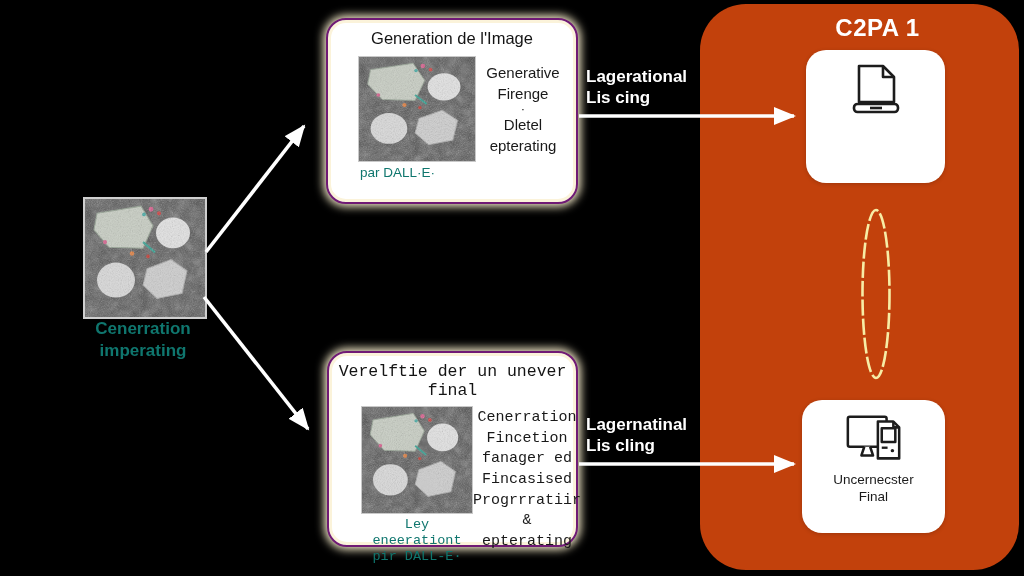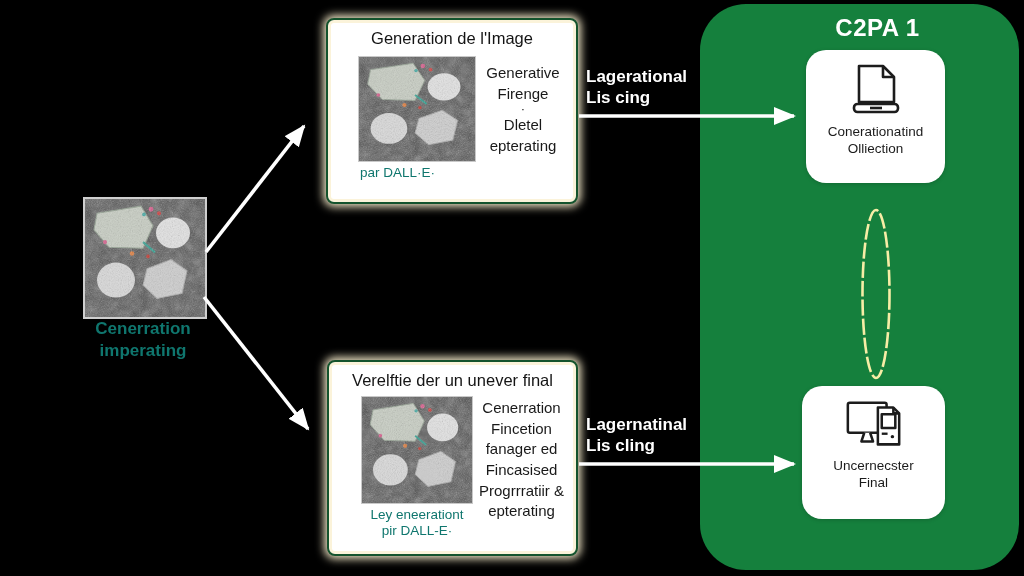--- a/index.html
+++ b/index.html
@@ -1,36 +1,36 @@
 <!DOCTYPE html>
 <html><head>
 <meta charset="utf-8">
 <style>
   html,body{margin:0;padding:0;background:#000;}
   .canvas{position:relative;width:1024px;height:576px;background:#000;overflow:hidden;
           font-family:"Liberation Sans","DejaVu Sans",sans-serif;}
 
   
   .panel{position:absolute;left:700px;top:4px;width:319px;height:566px;
-         background:#15803d;border-radius:46px;}
+         background:#c2410c;border-radius:46px;}
   .panel-title{position:absolute;top:10px;left:0;width:100%;text-align:center;
                transform:translateX(18px);color:#fff;font-size:24px;font-weight:bold;letter-spacing:.5px;}
   .card{position:absolute;background:#fff;border-radius:20px;display:flex;flex-direction:column;
         align-items:center;box-shadow:0 1px 4px rgba(0,0,0,.18);}
   .card-top{left:106px;top:46px;width:139px;height:133px;}
-  .card-bottom{left:102px;top:382px;width:143px;height:133px;}
+  .card-bottom{left:102px;top:396px;width:143px;height:133px;}
   .card .icon{margin-top:8px;}
   .card-label{font-size:13.5px;color:#1b1b1b;text-align:center;line-height:1.25;margin-top:2px;}
   .ellipse-svg{position:absolute;left:158px;top:196px;}
 
   
-  .box{position:absolute;background:#fff;border:2px solid #14532d;border-radius:8px;
+  .box{position:absolute;background:#fff;border:2px solid #701a75;border-radius:20px;
        box-shadow:0 0 9px 3px rgba(247,236,202,.95), inset 0 0 0 3px #fbf3da;box-sizing:border-box;}
   .box-top{left:326px;top:18px;width:252px;height:186px;}
-  .box-bottom{left:327px;top:360px;width:251px;height:196px;}
+  .box-bottom{left:327px;top:351px;width:251px;height:196px;font-family:Liberation Mono, monospace;}
   .box-title{text-align:center;margin-top:9px;font-size:16.5px;color:#141414;}
   .box-body{display:flex;}
   .img-col{display:flex;flex-direction:column;}
   .box-top .img-col{margin-left:30px;margin-top:8px;}
   .box-bottom .img-col{margin-left:32px;margin-top:6px;}
   .noisy{border:1.5px solid #c9c9c9;background:#474747;}
   .img-caption{font-size:13.5px;color:#0f766e;margin-top:3px;line-height:1.2;}
   .box-top .img-caption{text-align:left;padding-left:2px;}
   .box-bottom .img-caption{text-align:center;}
   .text-col{flex:1;text-align:center;color:#191919;font-size:15px;line-height:1.4;padding-right:6px;}
@@ -107,24 +107,20 @@
 
 <div class="canvas">
 
   <div class="panel">
     <div class="panel-title">C2PA 1</div>
 
     <div class="card card-top">
       <svg class="icon" width="66" height="64" viewBox="0 0 64 64">
           <use href="#icon-doc-laptop"></use>
         </svg>
-      <div class="card-label">
-        <div>Conerationatind</div>
-        <div>Olliection</div>
-      </div>
     </div>
 
     <svg class="ellipse-svg" width="36" height="188">
       <ellipse cx="18" cy="94" rx="13.5" ry="84" fill="none" stroke="#F7EDA6" stroke-width="2.6" stroke-dasharray="16 3"></ellipse>
     </svg>
 
     <div class="card card-bottom">
       <svg class="icon" width="70" height="62" viewBox="0 0 64 64">
           <use href="#icon-desktop-device"></use>
         </svg>

